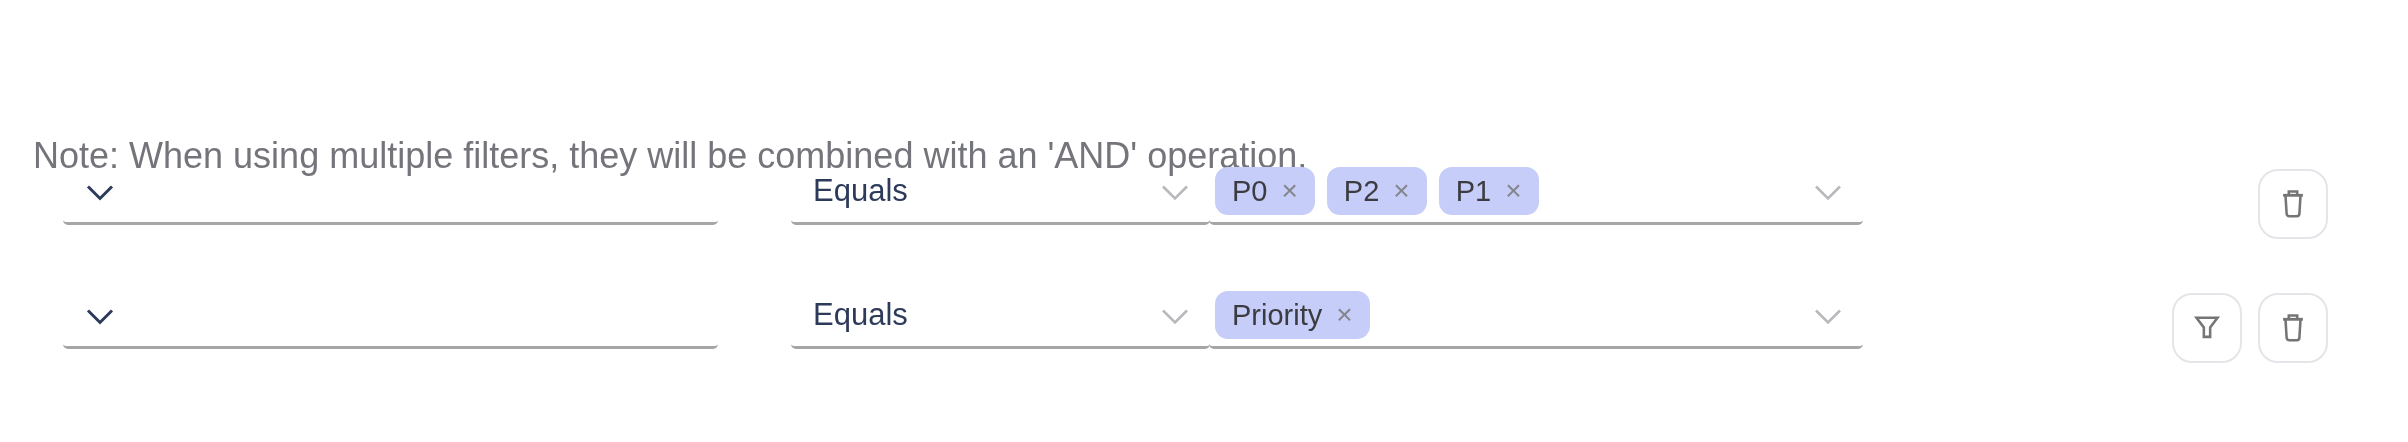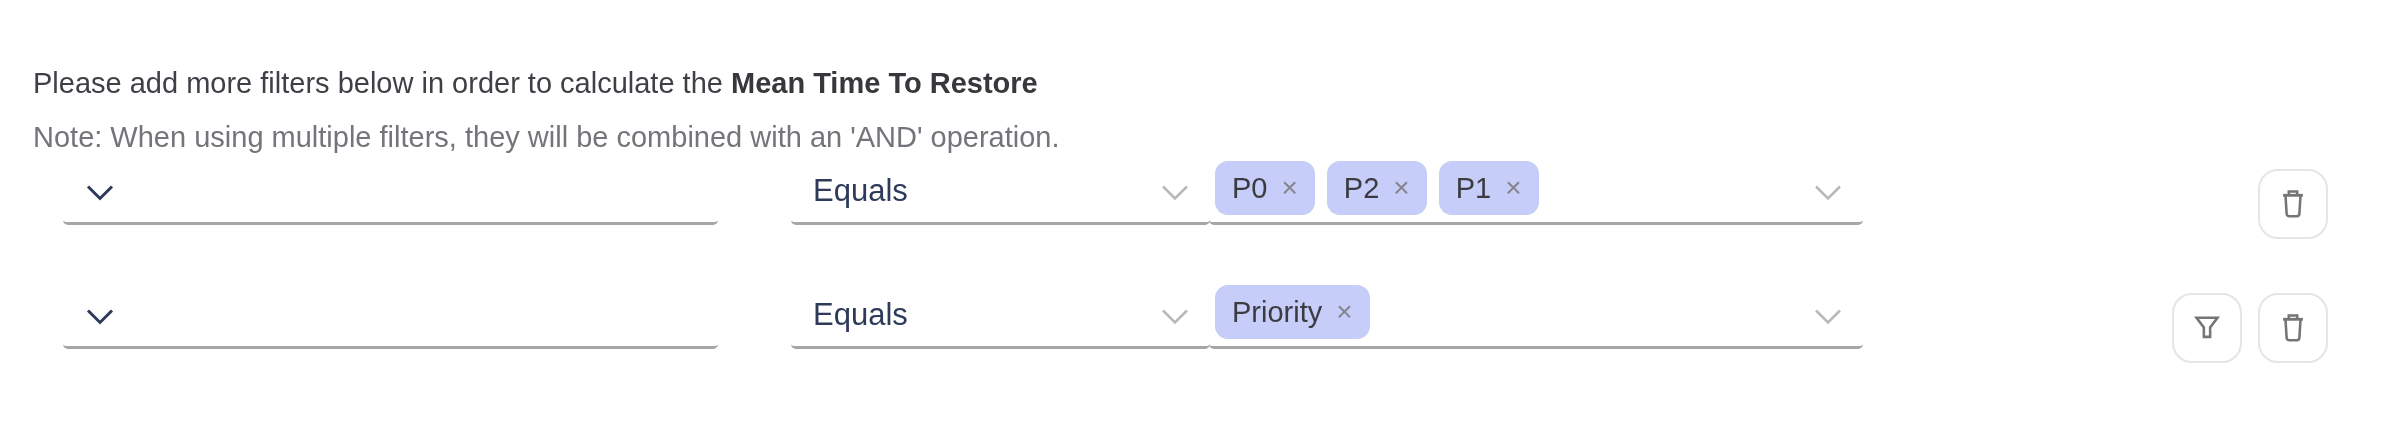--- a/index.html
+++ b/index.html
@@ -12,22 +12,22 @@
 
   
   .intro {
     position: absolute; left: 33px; top: 36px;
     font-size: 29px; line-height: 36px;
     color: var(--header-text, #3f3f46);
     white-space: pre;
   }
   .intro b { font-weight: 700; color: var(--header-bold-text, #37373c); }
   .note {
-    position: absolute; left: 33px; top: 90px;
-    font-size: 29px; line-height: 36px;
+    position: absolute; left: 33px; top: 102px;
+    font-size: 36px; line-height: 36px;
     color: var(--note-text, #74747b);
   }
 
   
   .row { position: absolute; left: 0; width: 100%; height: 92px; }
   .row-1 { top: 136px; }
   .row-2 { top: 260px; }
 
   .field {
     position: absolute; top: 0; height: 89px;
@@ -45,21 +45,21 @@
     font-size: 31px; line-height: 34px;
     color: var(--field-text, #2d3a5a);
   }
   .chev { flex: 0 0 auto; margin-bottom: 7px; }
   .chev-dark  { color: var(--field-text, #2d3a5a); }
   .chev-light { color: var(--chevron-muted, #b9b9bd); }
 
   
   .tags { display: flex; align-items: flex-end; gap: 12px; }
   .tag {
-    height: 54px; padding: 0 17px;
+    height: 48px; padding: 0 17px;
     background: var(--tag-bg, #c6cdf8);
     border-radius: 13px;
     display: flex; align-items: center;
     font-size: 29px; color: var(--tag-text, #3b3b41);
     white-space: nowrap;
   }
   .tag-x {
     margin-left: 14px; font-size: 28px; line-height: 28px;
     color: var(--tag-remove, #85858d); cursor: pointer;
   }
@@ -76,21 +76,20 @@
   }
   .btn-trash  { right: 80px; }
   .btn-filter { right: 166px; }
   .icon-btn svg { color: var(--icon, #757575); }
 </style>
 </head>
 <body>
 
 <div class="page">
 
-  <p class="intro"><span>Please add more filters below in order to calculate the </span><b>Mean Time To Restore</b></p>
 
   <p class="note">Note: When using multiple filters, they will be combined with an 'AND' operation.</p>
 
   <div class="row row-1">
 
     <div class="field f1">
       <svg class="chev chev-dark" width="30" height="17" viewBox="0 0 30 17" fill="none">
         <path d="M3 2.5 L15 14.5 L27 2.5" stroke="currentColor" stroke-width="3" fill="none"></path>
       </svg>
     </div>

